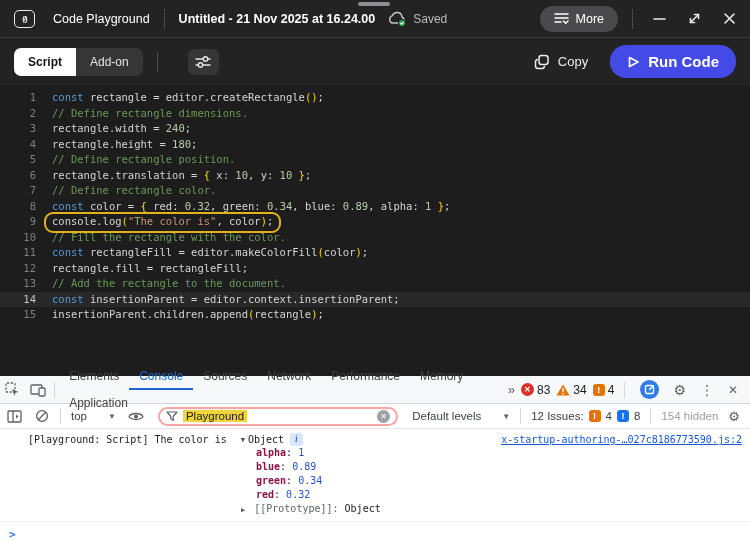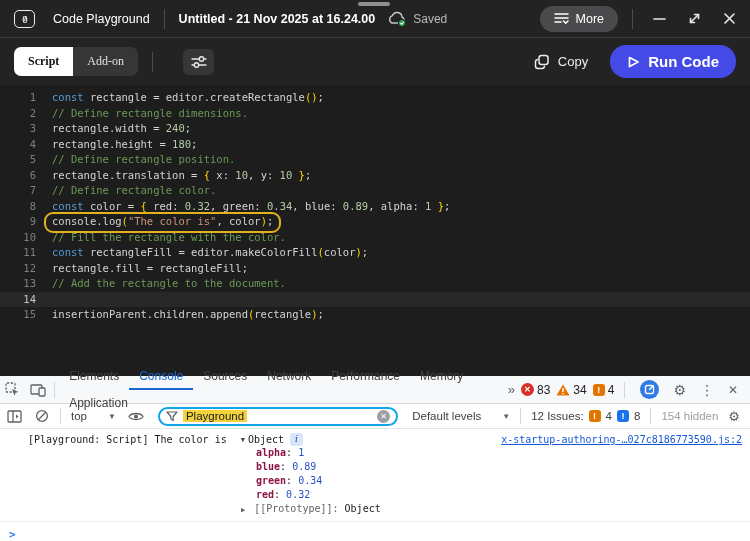--- a/index.html
+++ b/index.html
@@ -29,21 +29,21 @@
   .more-btn {
     display:flex; align-items:center; gap:7px; background:#4a4a4c; color:#fff;
     border:none; border-radius:15px; padding:6px 14px; font-size:12.5px; cursor:pointer;
     font-family:inherit;
   }
   .winctl { display:flex; align-items:center; gap:22px; margin-left:6px; }
   .winctl .wbtn { background:none; border:none; cursor:pointer; display:flex; padding:0; }
   
   .etoolbar { height:47px; background:#232323; display:flex; align-items:center; padding:0 14px; }
   .seg { display:flex; border-radius:7px; overflow:hidden; font-size:12px; }
-  .seg-btn { border:none; padding:7px 14px; cursor:pointer; font-family:Liberation Serif, serif; font-size:12px; }
+  .seg-btn { border:none; padding:7px 14px; cursor:pointer; font-family:Liberation Sans, sans-serif; font-size:12px; }
   .seg-btn.on { background:#ffffff; color:#141414; font-weight:bold; }
   .seg-btn.off { background:#363636; color:#e3e3e3; }
   .sliders-btn {
     margin-left:16px; width:31px; height:26px; background:#363636; border:none;
     border-radius:6px; display:flex; align-items:center; justify-content:center; cursor:pointer;
   }
   .copy-btn { display:flex; align-items:center; gap:8px; background:none; border:none;
     color:#ececec; font-size:13px; cursor:pointer; margin-right:22px; font-family:inherit; }
   .run-btn {
     display:flex; align-items:center; gap:8px; background:var(--run-blue,#444ae6); color:#fff;
@@ -84,21 +84,21 @@
   .ext-circle { width:19px; height:19px; border-radius:50%; background:#2f7ce6; display:flex;
     align-items:center; justify-content:center; }
   .glyph-btn { background:none; border:none; color:#5f6368; cursor:pointer; font-size:14px; padding:0 4px; }
   
   .dt-toolbar { height:25px; background:#fff; border-bottom:1px solid #e4e6e8;
     display:flex; align-items:center; font-size:11.5px; padding-right:6px; }
   .ctx-btn { display:flex; align-items:center; gap:21px; background:none; border:none;
     font-size:11.5px; color:#3c4043; cursor:pointer; padding:0 6px; font-family:inherit;}
   .caret { font-size:8px; color:#5f6368; }
   .filter-pill { display:flex; align-items:center; flex:1; max-width:318px; height:19px;
-    border:2px solid #0ea5e9; border-radius:11px; margin:0 8px; padding:0 6px; background:#fff; }
+    border:2px solid #fca5a5; border-radius:11px; margin:0 8px; padding:0 6px; background:#fff; }
   .filter-text { background:var(--filter-highlight,#f2d33c); color:#202124; padding:0 3px;
     font-size:11.5px; }
   .pill-spacer { flex:1; }
   .clear-x { width:13px; height:13px; border-radius:50%; background:#9aa0a6; color:#fff;
     border:none; font-size:8px; line-height:13px; text-align:center; cursor:pointer; padding:0; }
   .issue-badge { width:12px; height:12px; border-radius:3px; color:#fff; font-size:9px; font-weight:bold;
     text-align:center; line-height:12px; display:inline-block; }
   .hidden-lbl { color:#9aa0a6; }
   
   .console-area { font-family:"DejaVu Sans Mono", monospace; font-size:10px; color:#202124;
@@ -213,21 +213,21 @@
       <div class="code-line"><span class="line-num">4</span><span class="code-text"><span class="tok-plain">rectangle.height = </span><span class="tok-number">180</span><span class="tok-plain">;</span></span></div>
       <div class="code-line"><span class="line-num">5</span><span class="code-text"><span class="tok-comment">// Define rectangle position.</span></span></div>
       <div class="code-line"><span class="line-num">6</span><span class="code-text"><span class="tok-plain">rectangle.translation = </span><span class="tok-bracket">{</span><span class="tok-plain"> x: </span><span class="tok-number">10</span><span class="tok-plain">, y: </span><span class="tok-number">10</span><span class="tok-plain"> </span><span class="tok-bracket">}</span><span class="tok-plain">;</span></span></div>
       <div class="code-line"><span class="line-num">7</span><span class="code-text"><span class="tok-comment">// Define rectangle color.</span></span></div>
       <div class="code-line"><span class="line-num">8</span><span class="code-text"><span class="tok-keyword">const</span><span class="tok-plain"> color = </span><span class="tok-bracket">{</span><span class="tok-plain"> red: </span><span class="tok-number">0.32</span><span class="tok-plain">, green: </span><span class="tok-number">0.34</span><span class="tok-plain">, blue: </span><span class="tok-number">0.89</span><span class="tok-plain">, alpha: </span><span class="tok-number">1</span><span class="tok-plain"> </span><span class="tok-bracket">}</span><span class="tok-plain">;</span></span></div>
       <div class="code-line"><span class="line-num">9</span><span class="code-text"><span class="hl-box"><span class="tok-plain">console.log</span><span class="tok-bracket">(</span><span class="tok-string">"The color is"</span><span class="tok-plain">, color</span><span class="tok-bracket">)</span><span class="tok-plain">;</span></span></span></div>
       <div class="code-line"><span class="line-num">10</span><span class="code-text"><span class="tok-comment">// Fill the rectangle with the color.</span></span></div>
       <div class="code-line"><span class="line-num">11</span><span class="code-text"><span class="tok-keyword">const</span><span class="tok-plain"> rectangleFill = editor.makeColorFill</span><span class="tok-bracket">(</span><span class="tok-plain">color</span><span class="tok-bracket">)</span><span class="tok-plain">;</span></span></div>
       <div class="code-line"><span class="line-num">12</span><span class="code-text"><span class="tok-plain">rectangle.fill = rectangleFill;</span></span></div>
       <div class="code-line"><span class="line-num">13</span><span class="code-text"><span class="tok-comment">// Add the rectangle to the document.</span></span></div>
-      <div class="code-line active"><span class="line-num">14</span></div>
+      <div class="code-line active"><span class="line-num">14</span><span class="code-text"><span class="tok-keyword">const</span><span class="tok-plain"> insertionParent = editor.context.insertionParent;</span></span></div>
       <div class="code-line"><span class="line-num">15</span><span class="code-text"><span class="tok-plain">insertionParent.children.append</span><span class="tok-bracket">(</span><span class="tok-plain">rectangle</span><span class="tok-bracket">)</span><span class="tok-plain">;</span></span></div>
     </div>
 
   <div class="devtools">
 
     <div class="dt-tabs">
       <button class="dt-iconbtn">
         <svg width="15" height="15" viewBox="0 0 15 15">
           <rect x="1" y="1" width="9" height="9" rx="1" fill="none" stroke="#5f6368" stroke-width="1.3" stroke-dasharray="2.2 1.6"></rect>
           <path d="M7 7 L13.5 10 L10.5 10.8 L9.6 13.8 Z" fill="#5f6368"></path>

